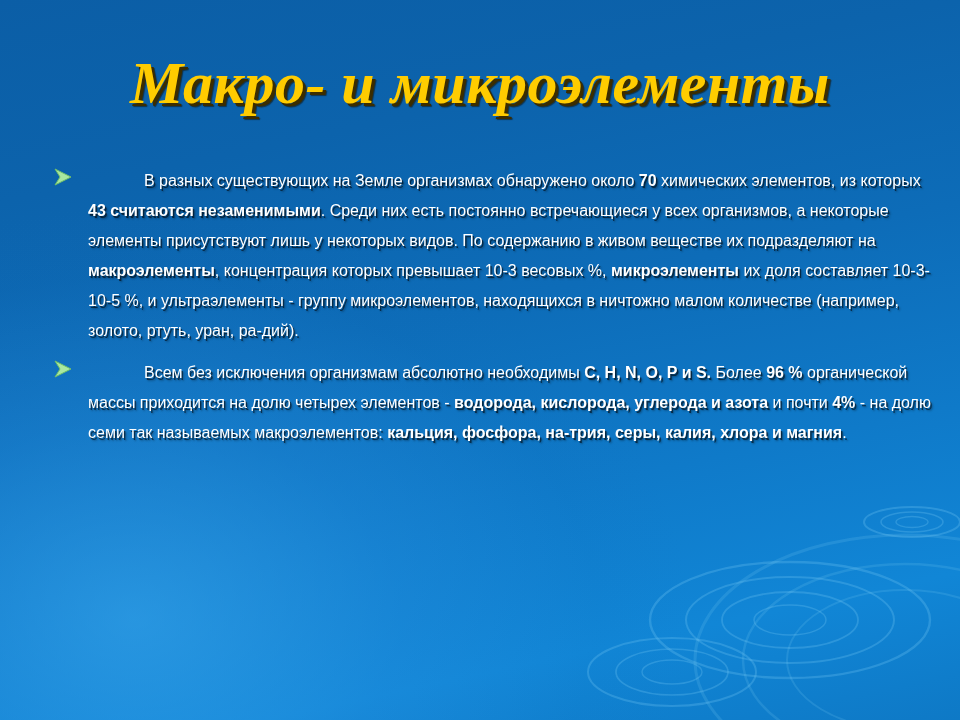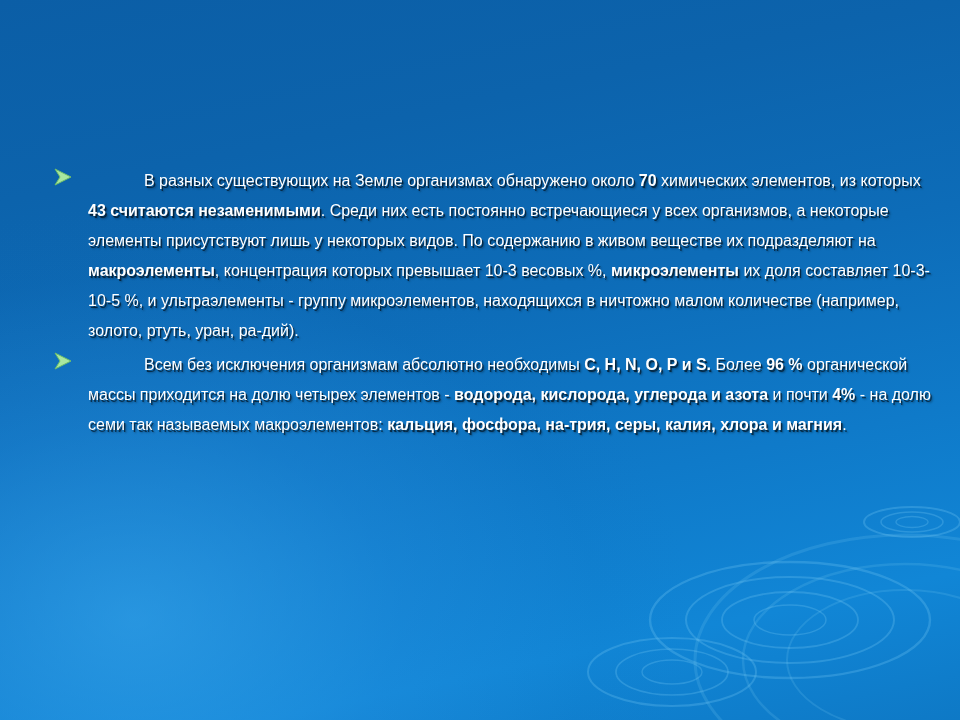--- a/index.html
+++ b/index.html
@@ -70,21 +70,21 @@
     line-height: 30px;
   }
 
   .para {
     position: relative;
     padding-left: 44px;
     margin: 0 0 0 0;
     text-shadow: 1.5px 1.5px 0 rgba(0,0,0,0.55),
                  2.5px 2.5px 2px rgba(0,0,0,0.30);
   }
-  .para + .para { margin-top: 4px; }
+  .para + .para { margin-top: 12px; }
 
   .para .bullet {
     position: absolute;
     left: 8px;
     top: 1px;
     width: 26px;
     height: 26px;
     color: #a9e8a0;
     font-size: 22px;
     line-height: 26px;
@@ -121,20 +121,21 @@
       <ellipse cx="672" cy="672" rx="30" ry="12" stroke-width="1.4"></ellipse>
     </g>
     <g fill="none" stroke="#79cdf6" stroke-opacity="0.18">
 
       <ellipse cx="905" cy="660" rx="210" ry="125" stroke-width="3"></ellipse>
       <ellipse cx="905" cy="660" rx="162" ry="96" stroke-width="2.5"></ellipse>
       <ellipse cx="905" cy="660" rx="118" ry="70" stroke-width="2"></ellipse>
     </g>
   </svg>
 
+  <div id="title">Макро- и микроэлементы</div>
 
   <div id="body-text">
       <div class="para">
         <span class="bullet">
           <svg width="22" height="20" viewBox="0 0 22 20">
             <path d="M3 2 L19 10 L3 18 L8 10 Z" fill="#a9e8a0" stroke="#6fbf68" stroke-width="1"></path>
           </svg>
         </span>
         <span class="ptext"><span>В разных существующих на Земле организмах обнаружено около </span><b>70</b><span> химических элементов, из которых </span><b>43 считаются незаменимыми</b><span>. Среди них есть постоянно встречающиеся у всех организмов, а некоторые элементы присутствуют лишь у некоторых видов. По содержанию в живом веществе их подразделяют на </span><b>макроэлементы</b><span>, концентрация которых превышает 10-3 весовых %, </span><b>микроэлементы</b><span> их доля составляет 10-3-10-5 %, и ультраэлементы - группу микроэлементов, находящихся в ничтожно малом количестве (например, золото, ртуть, уран, ра-дий).</span></span>
       </div>

